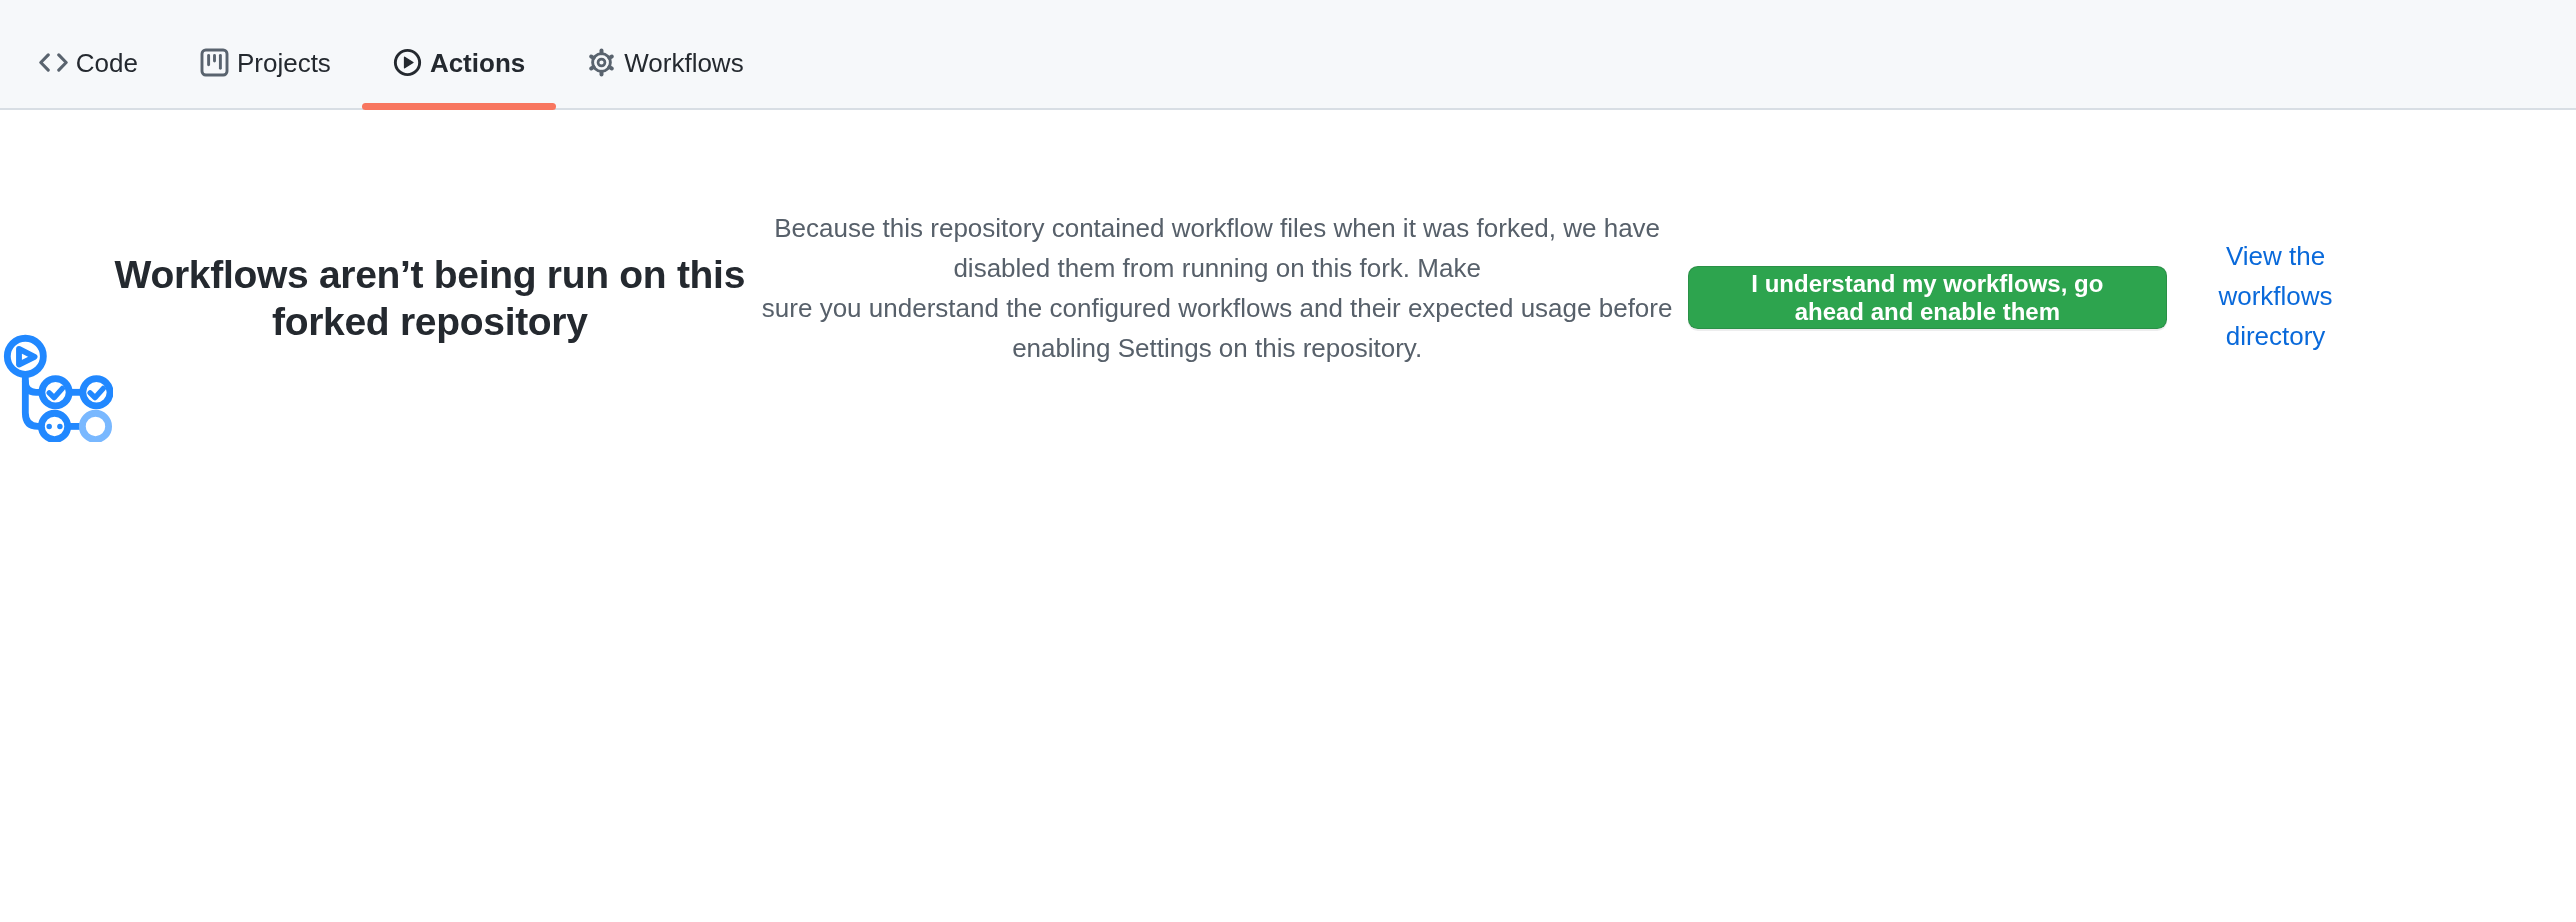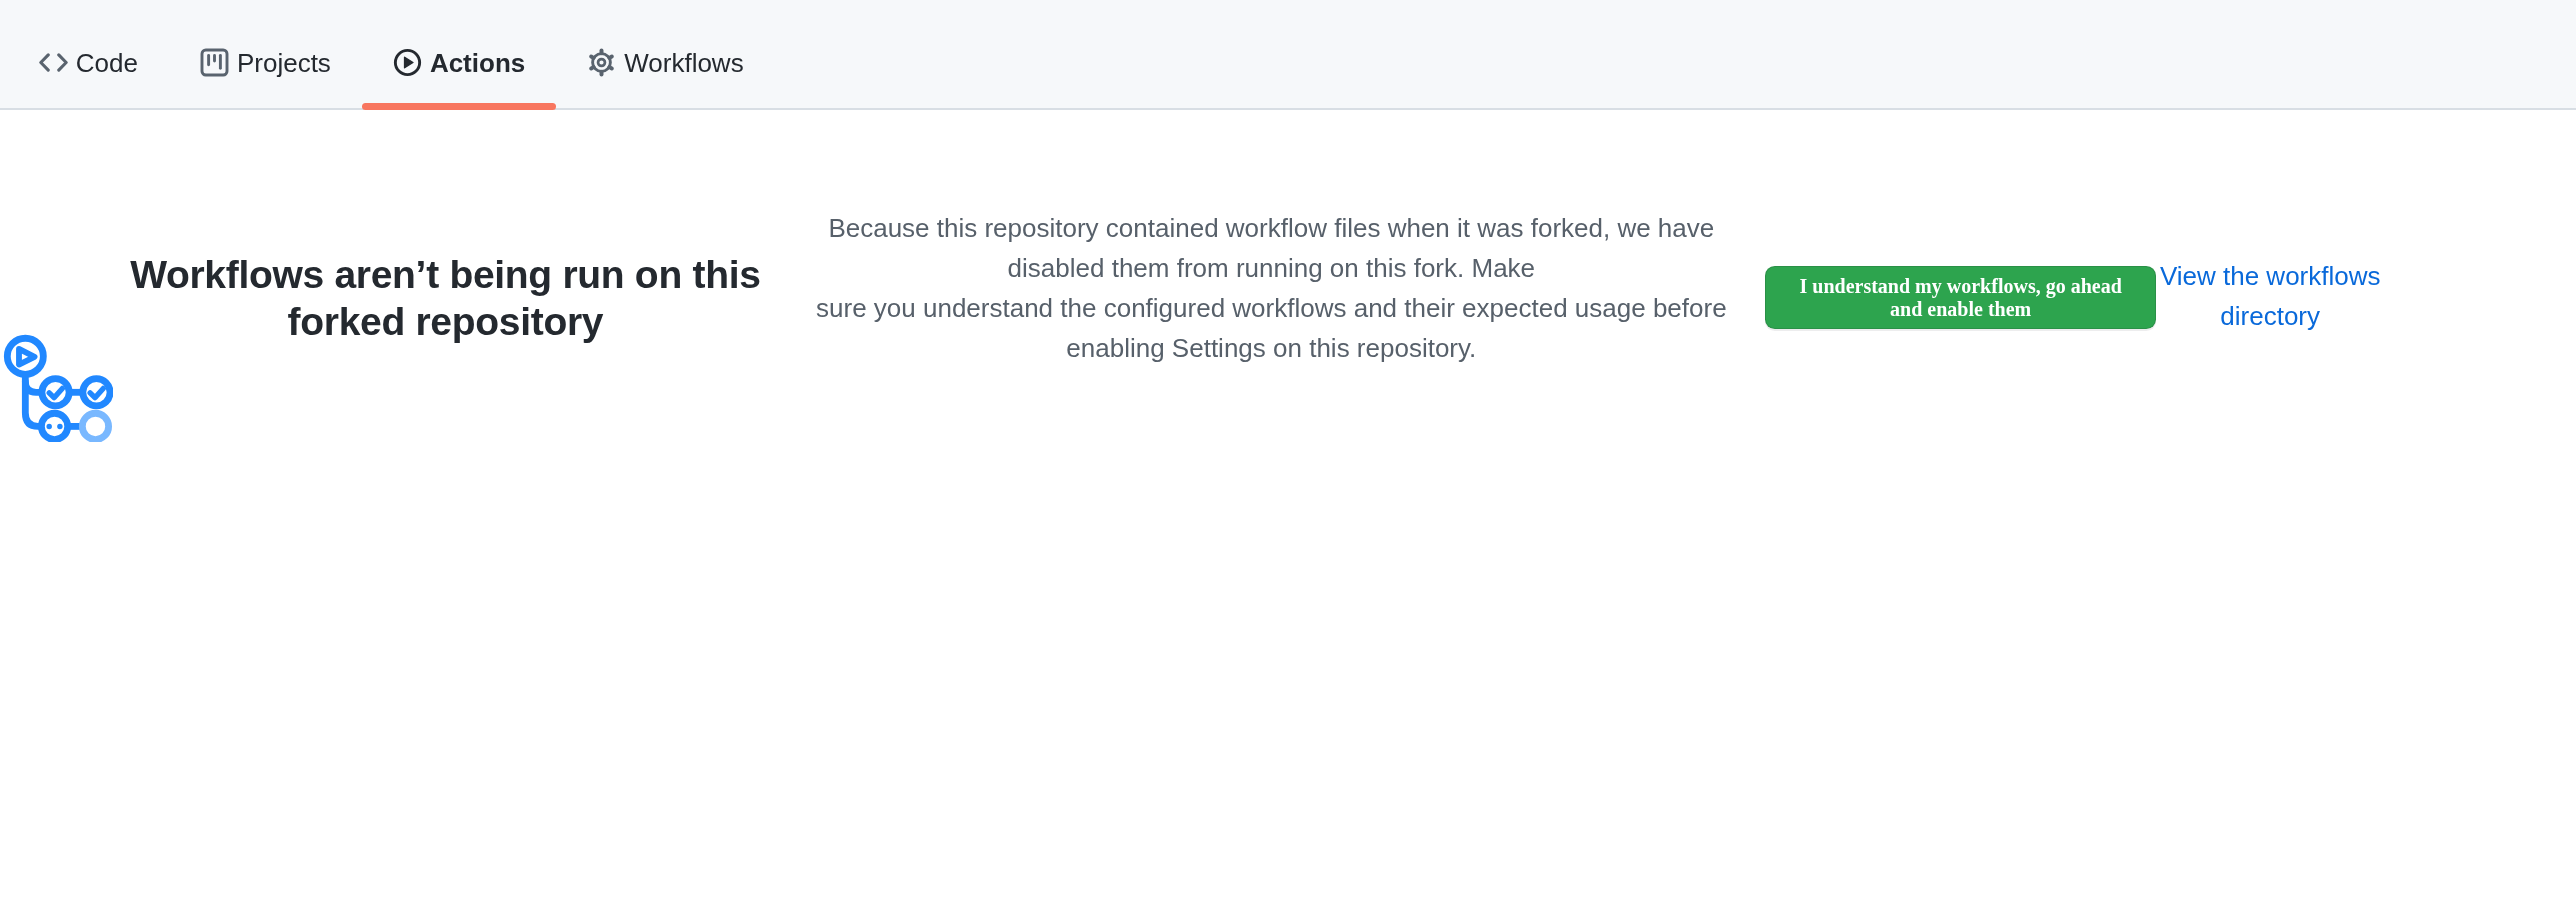--- a/index.html
+++ b/index.html
@@ -71,23 +71,23 @@
     line-height: 40px;
     color: var(--body-text, #57606a);
   }
   .bs-desc .line { display: block; }
   .btn-primary {
     margin-top: 43px;
     height: 63px;
     padding: 0 32px;
     background: var(--button-bg, #2da44e);
     color: var(--button-text, #ffffff);
-    font-size: 20px;
+    font-size: 24px;
     font-weight: 700;
-    font-family: Liberation Serif, serif;
+    font-family: Liberation Sans, sans-serif;
     border: 1px solid rgba(27,31,36,0.15);
     border-radius: 9.8px;
     box-shadow: 0 2px 0 rgba(27,31,36,0.08);
     cursor: pointer;
   }
   .dir-link {
     margin-top: 39px;
     font-size: 26px;
     line-height: 40px;
     color: var(--link-blue, #0969da);

